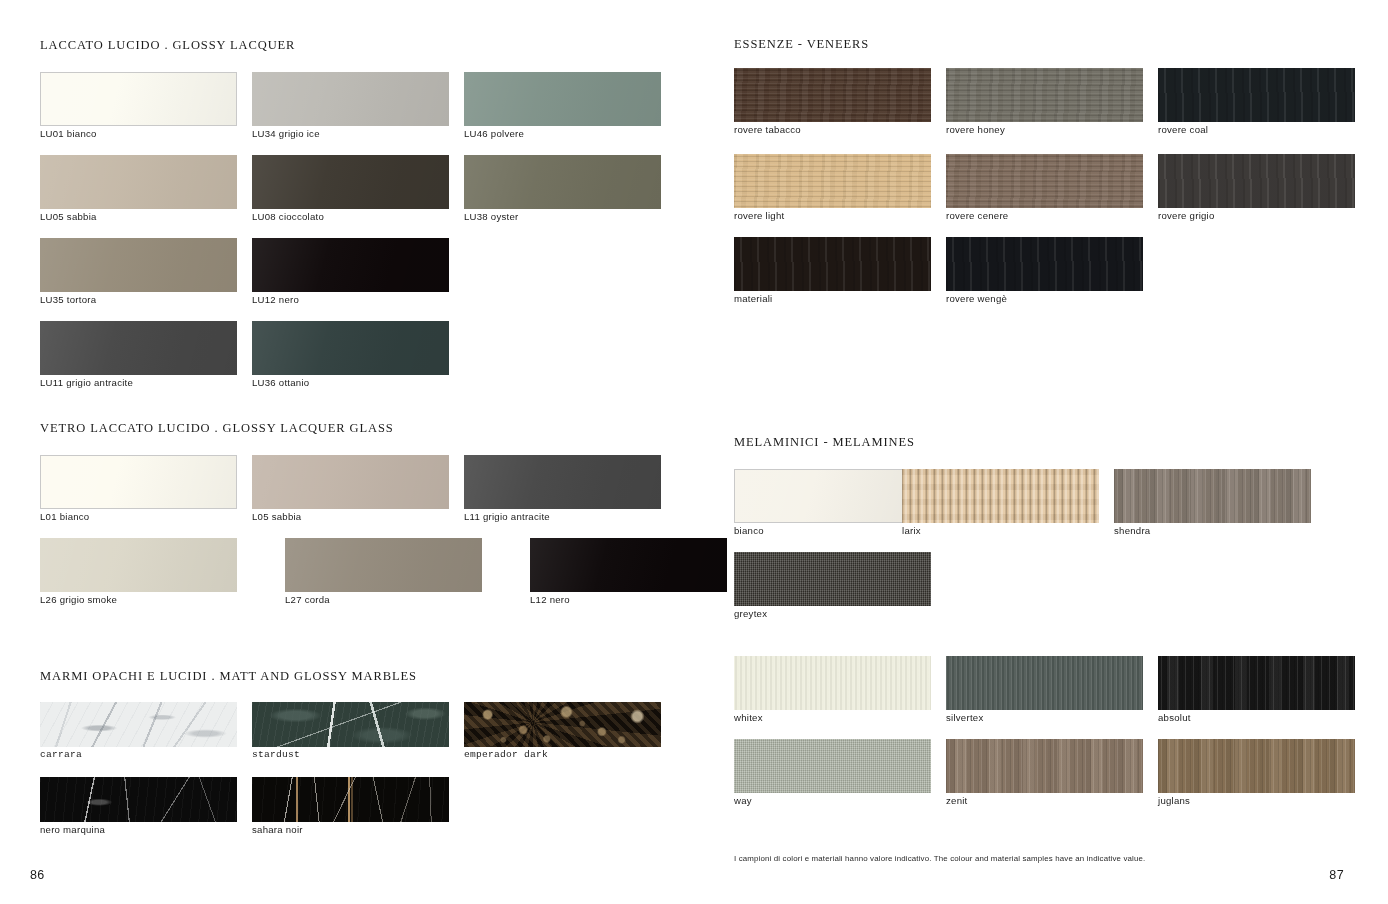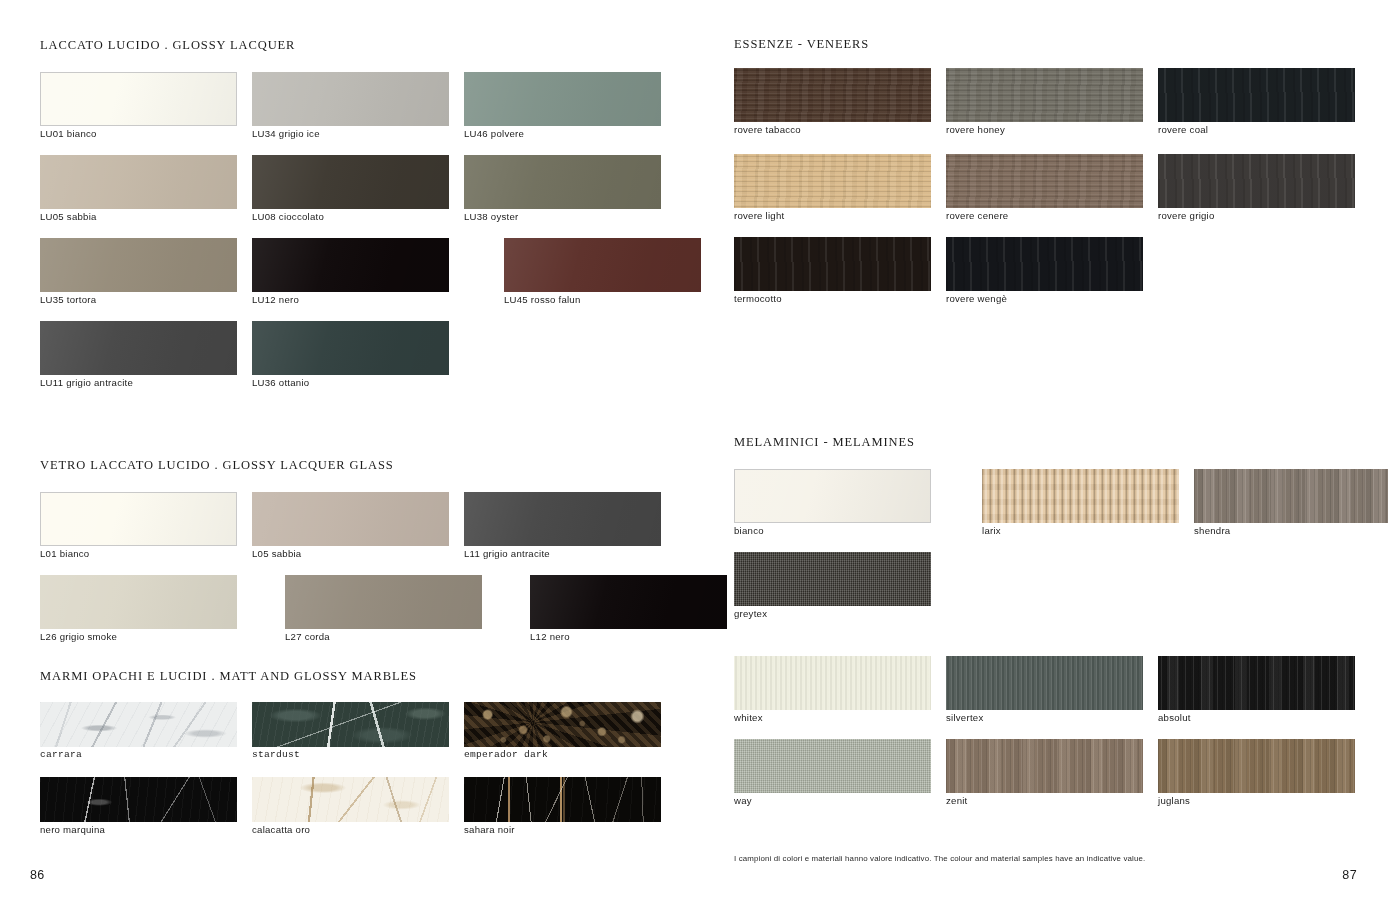--- a/index.html
+++ b/index.html
@@ -59,21 +59,21 @@
   }
 
   .folio {
     position: absolute;
     bottom: 22px;
     font-size: 12.5px;
     color: #1b1b1b;
     letter-spacing: 0.4px;
   }
   .folio-left  { left: 30px; }
-  .folio-right { right: 31px; margin-left: 36px; }
+  .folio-right { right: 44px; margin-left: 36px; }
 
   
   .tx { position: absolute; inset: 0; pointer-events: none; }
 
   
   .tx-grain-h {
     background-image:
       repeating-linear-gradient(to bottom,
         rgba(255,255,255,0.085) 0px, rgba(255,255,255,0.085) 1px,
         rgba(0,0,0,0.00) 1px, rgba(0,0,0,0.00) 2px,
@@ -284,45 +284,39 @@
               <span class="tx tx-sheen"></span>
             </div>
           <div class="label">LU35 tortora</div>
         </div>
         <div class="cell" style="width:252px;">
           <div class="swatch" style="background:#0e0809">
               <span class="tx tx-sheen"></span>
             </div>
           <div class="label">LU12 nero</div>
         </div>
-        <div class="cell" style="width:197px;">
-          <div class="swatch" style="background:#5c2f29">
-              <span class="tx tx-sheen"></span>
-            </div>
-          <div class="label">LU45 rosso falun</div>
-        </div>
       </div>
       <div class="row" style="margin-top:16px;">
         <div class="cell" style="width:212px;">
           <div class="swatch" style="background:#474747">
               <span class="tx tx-sheen"></span>
             </div>
           <div class="label">LU11 grigio antracite</div>
         </div>
         <div class="cell" style="width:212px;">
           <div class="swatch" style="background:#31403f">
               <span class="tx tx-sheen"></span>
             </div>
           <div class="label">LU36 ottanio</div>
         </div>
       </div>
     </div>
   </div>
 
-  <div class="section" style="left:40px; top:458px;">
+  <div class="section" style="left:40px; top:421px;">
     <div class="section-title">VETRO LACCATO LUCIDO . GLOSSY LACQUER GLASS</div>
     <div class="grid">
       <div class="row" style="margin-top:19px;">
         <div class="cell" style="width:212px;">
           <div class="swatch outlined" style="background:#fdfbf1">
               <span class="tx tx-sheen"></span>
             </div>
           <div class="label">L01 bianco</div>
         </div>
         <div class="cell" style="width:212px;">
@@ -384,26 +378,20 @@
           <div class="label">emperador dark</div>
         </div>
       </div>
       <div class="row" style="margin-top:17px;">
         <div class="cell" style="width:212px;">
           <div class="swatch marble" style="background:#0b0b0b">
               <span class="tx tx-marquina"></span>
             </div>
           <div class="label">nero marquina</div>
         </div>
-        <div class="cell" style="width:212px;">
-          <div class="swatch marble" style="background:#f4f0e6">
-              <span class="tx tx-calacatta"></span>
-            </div>
-          <div class="label">calacatta oro</div>
-        </div>
         <div class="cell" style="width:197px;">
           <div class="swatch marble" style="background:#0a0907">
               <span class="tx tx-sahara"></span>
             </div>
           <div class="label">sahara noir</div>
         </div>
       </div>
     </div>
   </div>
 
@@ -453,37 +441,37 @@
               <span class="tx tx-grain-h2"></span>
             </div>
           <div class="label">rovere grigio</div>
         </div>
       </div>
       <div class="row" style="margin-top:16px;">
         <div class="cell" style="width:212px;">
           <div class="swatch" style="background:#1f1814">
               <span class="tx tx-grain-h2"></span>
             </div>
-          <div class="label">termocotto</div>
+          <div class="label">materiali</div>
         </div>
         <div class="cell" style="width:212px;">
           <div class="swatch" style="background:#15171b">
               <span class="tx tx-grain-h2"></span>
             </div>
           <div class="label">rovere wengè</div>
         </div>
       </div>
     </div>
   </div>
 
   <div class="section" style="left:40px; top:435px;">
     <div class="section-title">MELAMINICI - MELAMINES</div>
     <div class="grid">
       <div class="row" style="margin-top:19px;">
-        <div class="cell" style="width:248px;">
+        <div class="cell" style="width:168px;">
           <div class="swatch outlined" style="background:#f6f3ea">
               <span class="tx tx-sheen"></span>
             </div>
           <div class="label">bianco</div>
         </div>
         <div class="cell" style="width:212px;">
           <div class="swatch" style="background:#e2c49c">
               <span class="tx tx-fluted"></span>
             </div>
           <div class="label">larix</div>

